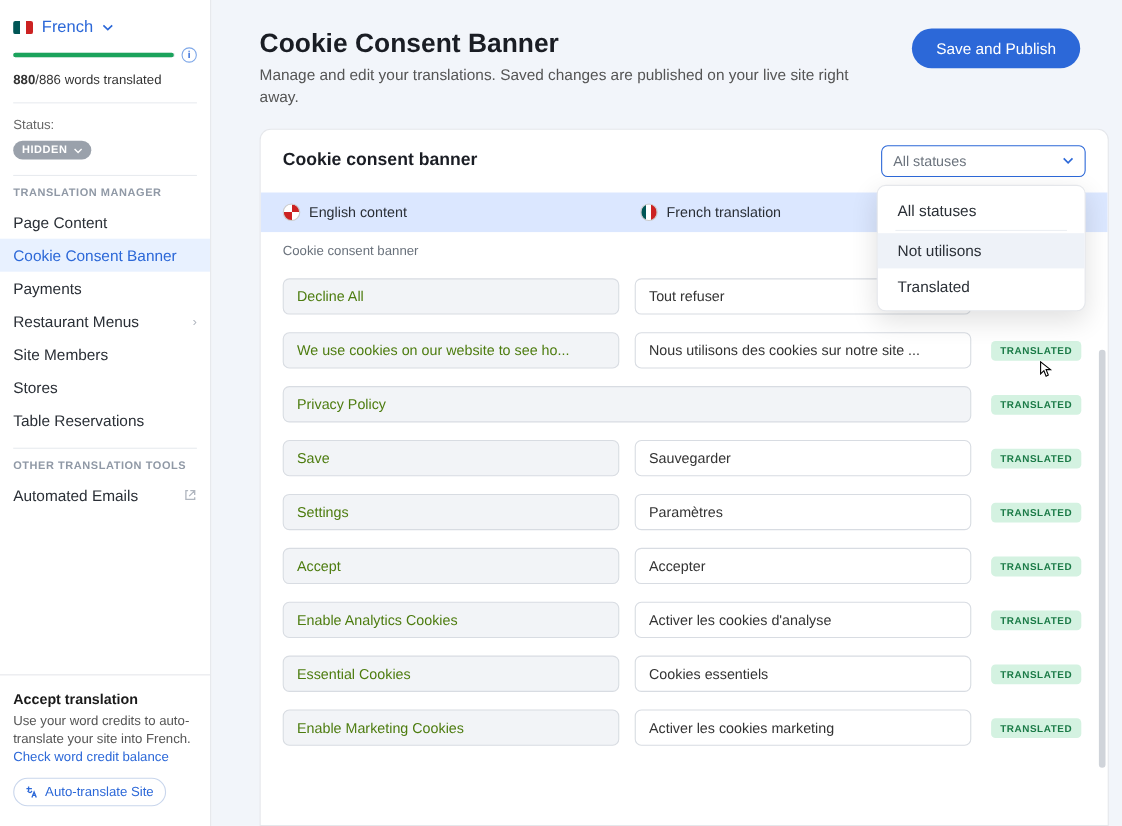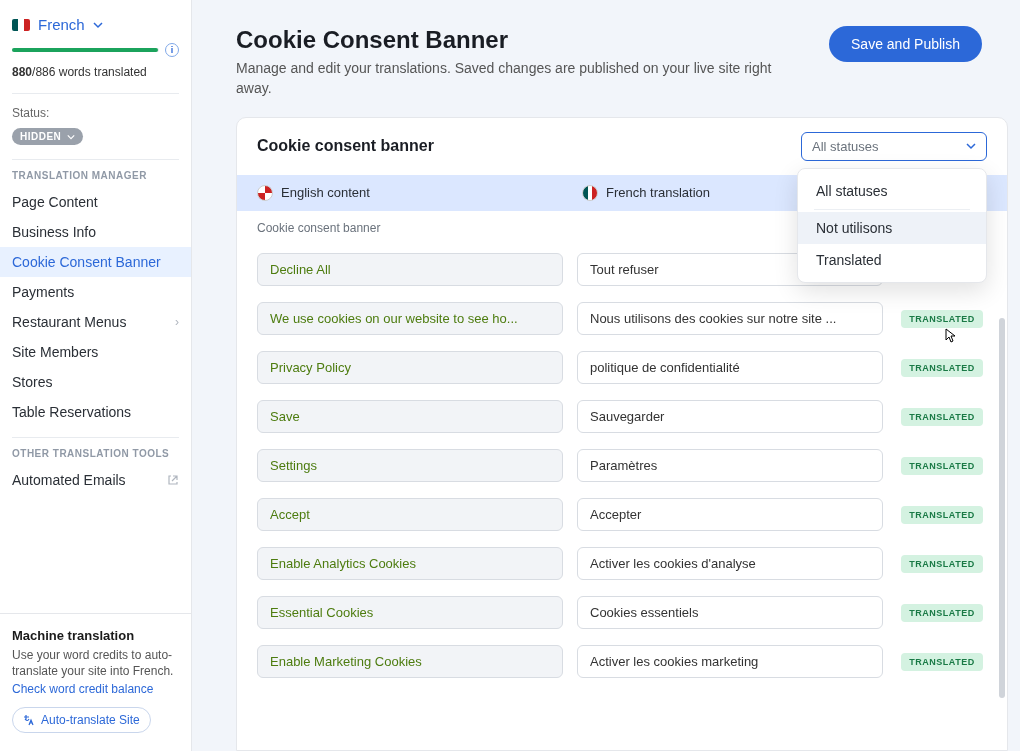--- a/index.html
+++ b/index.html
@@ -90,23 +90,20 @@
       <span>HIDDEN</span>
       <svg width="8" height="8" viewBox="0 0 10 10">
           <path d="M1 3 L5 7 L9 3" fill="none" stroke="#fff" stroke-width="1.5"></path>
         </svg>
     </div>
     <div class="divider"></div>
     <div class="section-header">TRANSLATION MANAGER</div>
     <div class="nav-item">
         <span>Page Content</span>
       </div>
-    <div class="nav-item">
-        <span>Business Info</span>
-      </div>
     <div class="nav-item active">
         <span>Cookie Consent Banner</span>
       </div>
     <div class="nav-item">
         <span>Payments</span>
       </div>
     <div class="nav-item">
         <span>Restaurant Menus</span>
         <span class="chevron-right">›</span>
       </div>
@@ -124,21 +121,21 @@
     <div class="nav-item">
         <span>Automated Emails</span>
         <span class="ext-icon">
       <svg width="12" height="12" viewBox="0 0 12 12">
             <path d="M4 2 H2 V10 H10 V8 M6 2 H10 V6 M10 2 L5 7" fill="none" stroke="#b0b6bf" stroke-width="1.2"></path>
           </svg>
     </span>
       </div>
   </div>
   <div class="machine">
-    <h4>Machine translation</h4>
+    <h4>Accept translation</h4>
     <p>Use your word credits to auto-translate your site into French.</p>
     <a href="#">Check word credit balance</a><br>
     <button class="auto-btn">
       <svg width="12" height="12" viewBox="0 0 12 12">
           <path d="M1 3 H6 M3 1 V5 M2 5 C4 7 5 7 6 5 M6 11 L8 6 L10 11 M6.8 9 H9.2" fill="none" stroke="#2c68d8" stroke-width="1.2"></path>
         </svg>
       <span>Auto-translate Site</span>
     </button>
   </div>
 </aside>
@@ -198,23 +195,20 @@
           </div>
           <div class="cell-tr">
             <div class="box">Nous utilisons des cookies sur notre site ...</div>
           </div>
           <div class="badge"><span class="translated-badge">TRANSLATED</span></div>
         </div>
         <div class="row">
           <div class="cell-src">
             <div class="box">Privacy Policy</div>
           </div>
-          <div class="cell-tr">
-            <div class="box">politique de confidentialité</div>
-          </div>
           <div class="badge"><span class="translated-badge">TRANSLATED</span></div>
         </div>
         <div class="row">
           <div class="cell-src">
             <div class="box">Save</div>
           </div>
           <div class="cell-tr">
             <div class="box">Sauvegarder</div>
           </div>
           <div class="badge"><span class="translated-badge">TRANSLATED</span></div>

